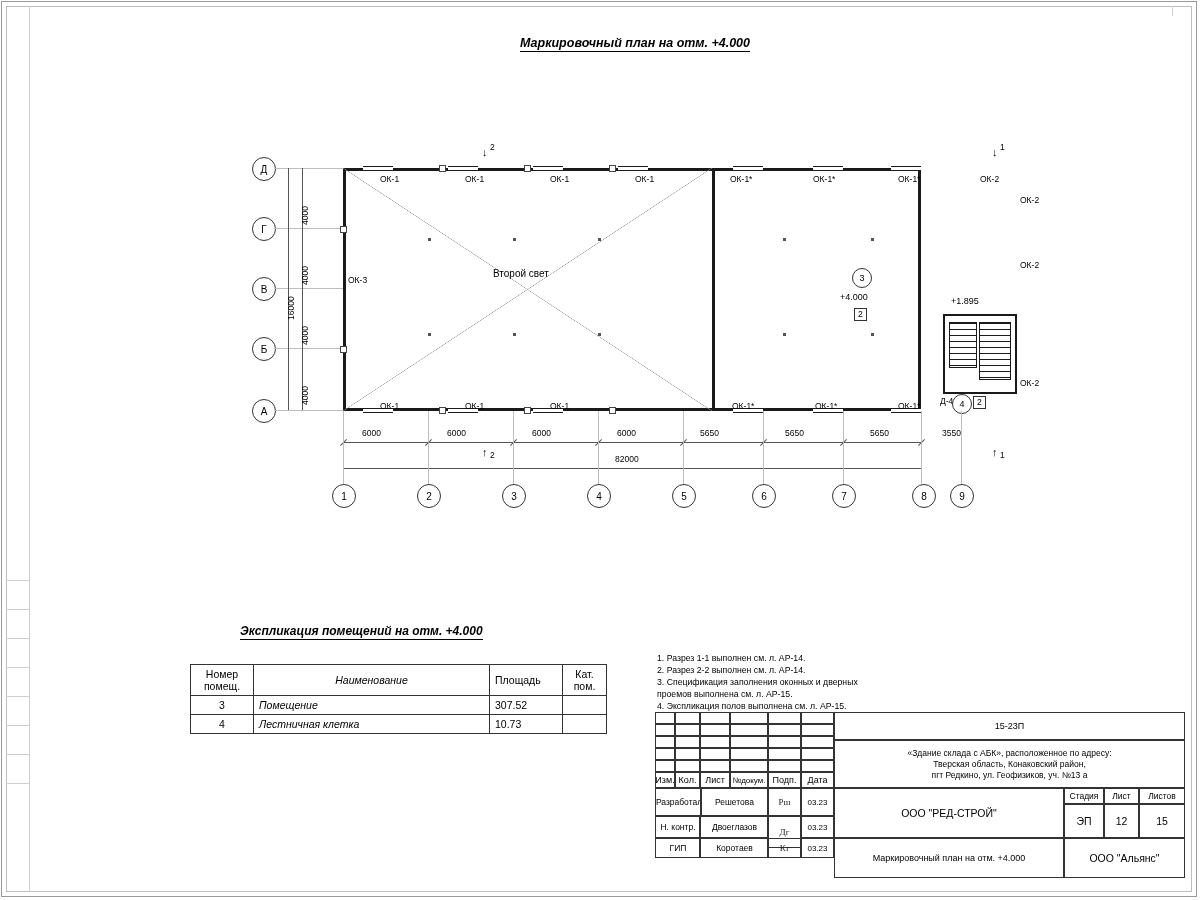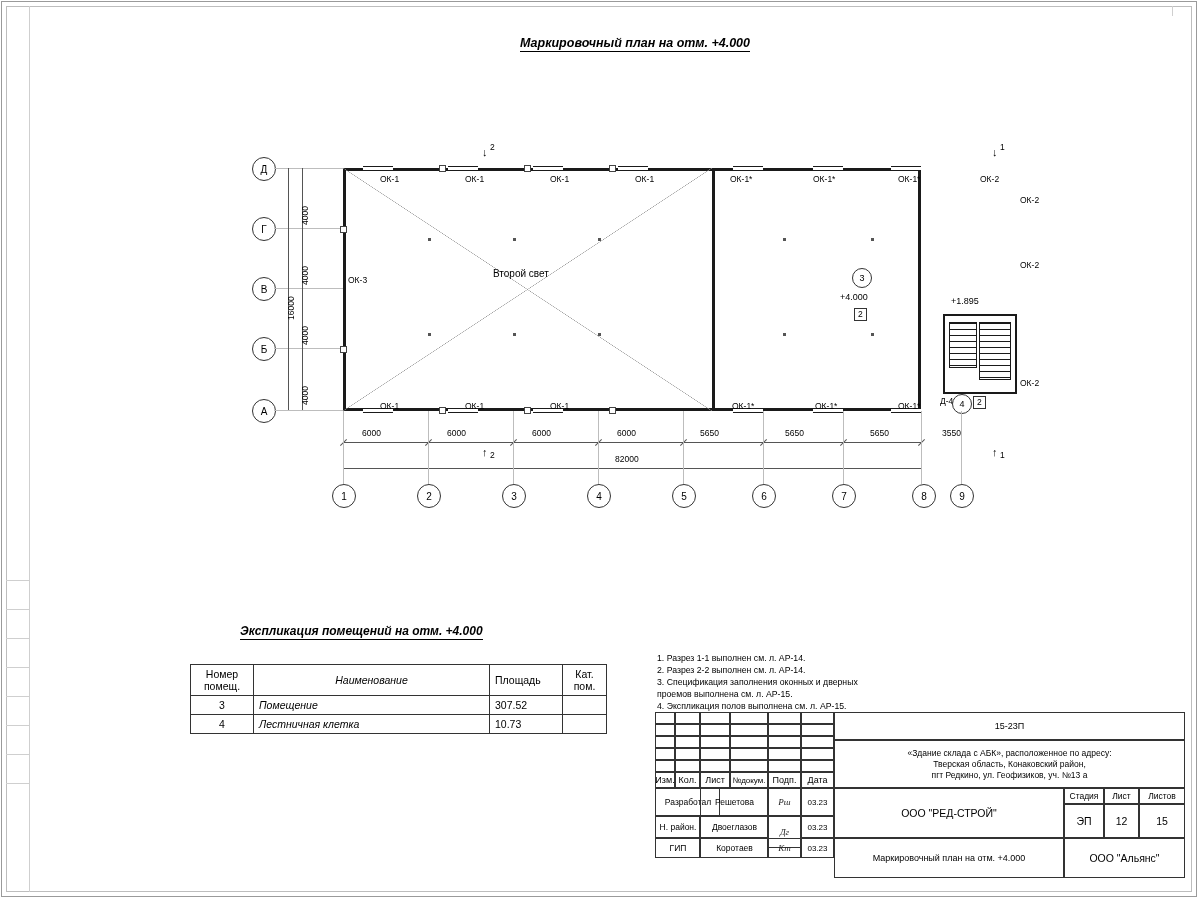--- a/index.html
+++ b/index.html
@@ -57,21 +57,21 @@
   .c-area{width:62px;text-align:left;}
   .c-cat{width:33px;text-align:center;}
 
   
   .notes{position:absolute;left:657px;top:652px;font-size:8.7px;line-height:12px;}
 
   
   .stamp{position:absolute;left:655px;top:712px;width:530px;height:166px;}
   .stamp div.cell{position:absolute;border:1px solid #333;box-sizing:border-box;font-size:9px;display:flex;align-items:center;justify-content:center;text-align:center;padding:0 2px;overflow:hidden;}
   .stamp .lft{justify-content:flex-start;}
-  .sig{font-family:"Liberation Serif",serif;font-style:italic;font-size:13px;color:#222;}
+  .sig{font-family:"Liberation Serif",serif;font-size:13px;color:#222;}
   .obj-name{font-size:8.5px;line-height:11px;}
   .big{font-size:11.5px;}
 </style>
 </head>
 <body>
 
 <div class="sheet">
   <div class="frame-outer"></div>
   <div class="frame-inner"></div>
   <div class="left-strip"></div>
@@ -321,26 +321,26 @@
     <div class="cell" style="left:113px;top:48px;width:33px;height:12px;"></div>
     <div class="cell" style="left:146px;top:48px;width:33px;height:12px;"></div>
 
     <div class="cell" style="left:0;top:60px;width:20px;height:16px;">Изм.</div>
     <div class="cell" style="left:20px;top:60px;width:25px;height:16px;">Кол.</div>
     <div class="cell" style="left:45px;top:60px;width:30px;height:16px;">Лист</div>
     <div class="cell" style="left:75px;top:60px;width:38px;height:16px;font-size:8px;">№докум.</div>
     <div class="cell" style="left:113px;top:60px;width:33px;height:16px;">Подп.</div>
     <div class="cell" style="left:146px;top:60px;width:33px;height:16px;">Дата</div>
 
-    <div class="cell lft" style="left:0;top:76px;width:65px;height:28px;font-size:8.5px;padding-left:3px;">Разработал</div>
+    <div class="cell lft" style="left:0;top:76px;width:47px;height:28px;font-size:8.5px;padding-left:3px;">Разработал</div>
     <div class="cell lft" style="left:45px;top:76px;width:68px;height:28px;font-size:8.5px;padding-left:3px;">Решетова</div>
     <div class="cell sig" style="left:113px;top:76px;width:33px;height:28px;">Рш</div>
     <div class="cell" style="left:146px;top:76px;width:33px;height:28px;font-size:8px;">03.23</div>
 
-    <div class="cell lft" style="left:0;top:104px;width:45px;height:22px;font-size:8.5px;padding-left:3px;">Н. район.</div>
+    <div class="cell lft" style="left:0;top:104px;width:45px;height:22px;font-size:8.5px;padding-left:3px;">Н. контр.</div>
     <div class="cell lft" style="left:45px;top:104px;width:68px;height:22px;font-size:8.5px;padding-left:3px;">Двоеглазов</div>
     <div class="cell sig" style="left:113px;top:104px;width:33px;height:32px;">Дг</div>
     <div class="cell" style="left:146px;top:104px;width:33px;height:22px;font-size:8px;">03.23</div>
 
     <div class="cell lft" style="left:0;top:126px;width:45px;height:20px;font-size:8.5px;padding-left:3px;">ГИП</div>
     <div class="cell lft" style="left:45px;top:126px;width:68px;height:20px;font-size:8.5px;padding-left:3px;">Коротаев</div>
     <div class="cell sig" style="left:113px;top:126px;width:33px;height:20px;">Кт</div>
     <div class="cell" style="left:146px;top:126px;width:33px;height:20px;font-size:8px;">03.23</div>
 
     <div class="cell big" style="left:179px;top:0;width:351px;height:28px;">15-23П</div>

